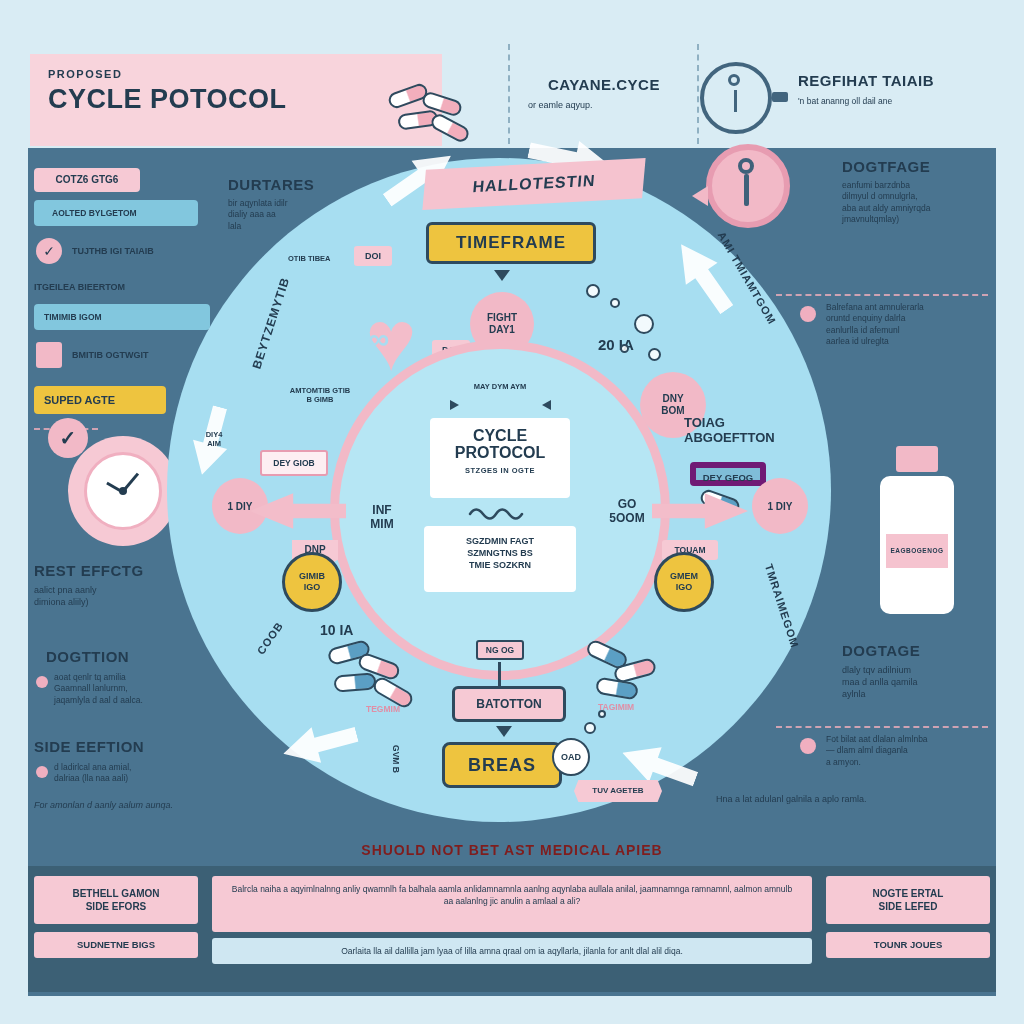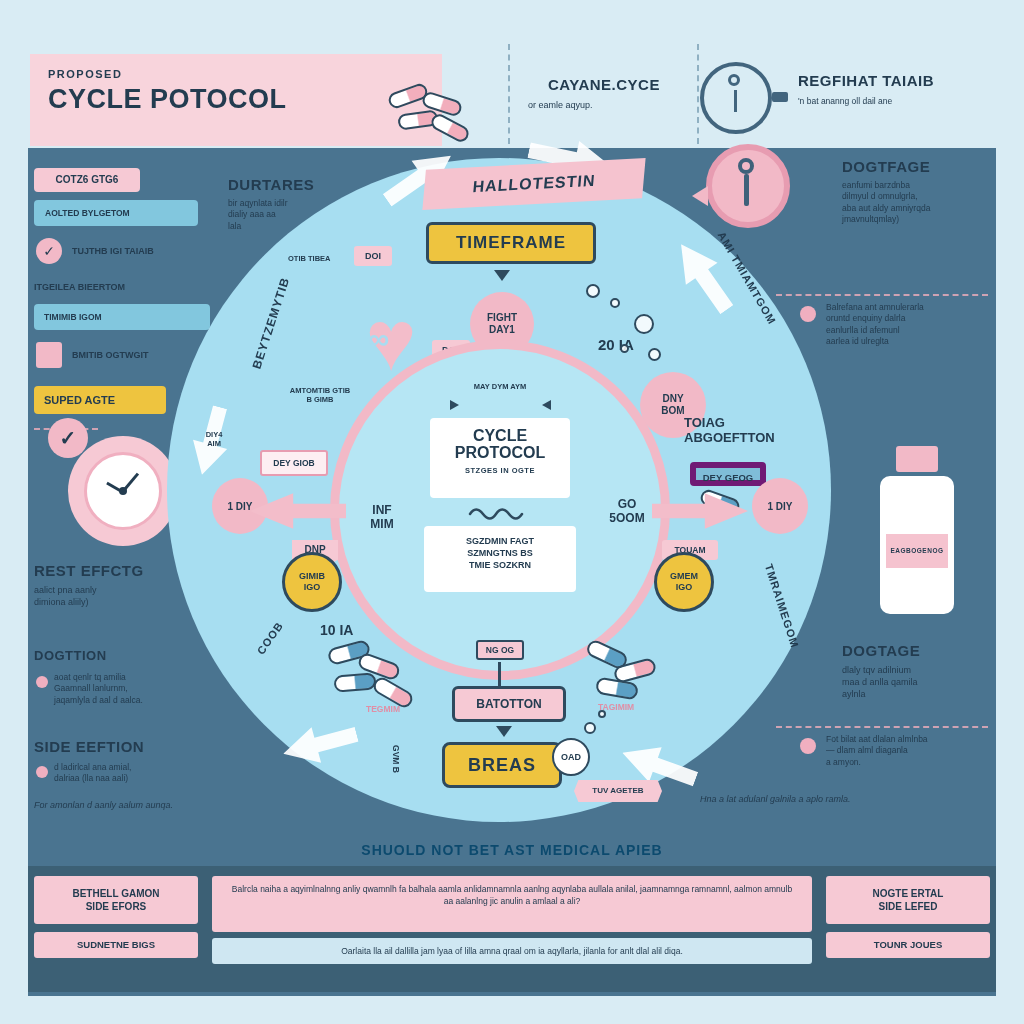--- a/index.html
+++ b/index.html
@@ -61,42 +61,42 @@
     <div class="abs circle" style="left:0;top:6px;width:72px;height:72px;border:4px solid #42657e"></div>
     <div class="abs circle" style="left:28px;top:18px;width:12px;height:12px;border:3px solid #42657e"></div>
     <div class="abs" style="left:34px;top:34px;width:3px;height:22px;background:#42657e"></div>
     <div class="abs" style="left:72px;top:36px;width:16px;height:10px;background:#42657e;border-radius:2px"></div>
   </div>
 
   <div class="abs b" style="left:798px;top:72px;font-size:15px;letter-spacing:.5px">REGFIHAT TAIAIB</div>
   <div class="abs" style="left:798px;top:96px;font-size:8.5px">'n bat ananng oll dail ane</div>
 
   <div class="abs pink b ctr" style="left:34px;top:168px;width:106px;height:24px;line-height:24px;font-size:10px;border-radius:4px">COTZ6 GTG6</div>
-  <div class="abs bluebar b" style="left:34px;top:200px;width:164px;height:26px;line-height:26px;font-size:8.5px;padding-left:11px">AOLTED BYLGETOM</div>
+  <div class="abs bluebar b" style="left:34px;top:200px;width:164px;height:26px;line-height:26px;font-size:8.5px;padding-left:18px">AOLTED BYLGETOM</div>
   <div class="abs circle pinkdeep flexc" style="left:36px;top:238px;width:26px;height:26px;font-size:14px">✓</div>
   <div class="abs b" style="left:72px;top:246px;font-size:9px">TUJTHB IGI TAIAIB</div>
   <div class="abs b" style="left:34px;top:282px;font-size:9px">ITGEILEA BIEERTOM</div>
   <div class="abs bluebar b" style="left:34px;top:304px;width:176px;height:26px;line-height:26px;font-size:8.5px;padding-left:10px">TIMIMIB IGOM</div>
   <div class="abs pinkdeep" style="left:36px;top:342px;width:26px;height:26px;border-radius:3px"></div>
   <div class="abs b" style="left:72px;top:350px;font-size:9px">BMITIB OGTWGIT</div>
   <div class="abs yellow b" style="left:34px;top:386px;width:132px;height:28px;line-height:28px;font-size:11px;padding-left:10px;border-radius:4px">SUPED AGTE</div>
   <div class="dashh" style="left:34px;top:428px;width:64px"></div>
 
   <div class="abs circle pinkdeep flexc b" style="left:48px;top:418px;width:40px;height:40px;font-size:20px">✓</div>
   <div class="abs circle pink" style="left:68px;top:436px;width:110px;height:110px;background:#f6c9d4"></div>
   <div class="abs circle" style="left:84px;top:452px;width:78px;height:78px;background:#fff;border:3px solid #f0afc0"></div>
   <div class="abs" style="left:121px;top:468px;width:3px;height:24px;background:#233c50;transform-origin:bottom center;transform:rotate(40deg)"></div>
   <div class="abs" style="left:121px;top:474px;width:3px;height:18px;background:#233c50;transform-origin:bottom center;transform:rotate(-60deg)"></div>
   <div class="abs circle" style="left:119px;top:487px;width:8px;height:8px;background:#233c50"></div>
 
   <div class="abs b" style="left:34px;top:562px;font-size:15px;letter-spacing:.5px">REST EFFCTG</div>
   <div class="abs pre" style="left:34px;top:584px;font-size:9px;line-height:1.35">aalict pna aanly
 dimiona aliily)</div>
 
-  <div class="abs b" style="left:34px;top:648px;font-size:13px;letter-spacing:.5px">DOGTTION</div>
+  <div class="abs b" style="left:46px;top:648px;font-size:15px;letter-spacing:.5px">DOGTTION</div>
   <div class="bullet" style="left:36px;top:676px;width:12px;height:12px"></div>
   <div class="abs pre" style="left:54px;top:672px;font-size:8.5px;line-height:1.35">aoat qenlr tq amilia
 Gaamnall lanlurnm,
 jaqamlyla d aal d aalca.</div>
 
   <div class="abs b" style="left:34px;top:738px;font-size:15px;letter-spacing:.5px">SIDE EEFTION</div>
   <div class="bullet" style="left:36px;top:766px;width:12px;height:12px"></div>
   <div class="abs pre" style="left:54px;top:762px;font-size:8.5px;line-height:1.35">d ladirlcal ana amial,
 dalriaa (lla naa aali)</div>
   <div class="abs" style="left:34px;top:800px;font-size:9px;font-style:italic">For amonlan d aanly aalum aunqa.</div>
@@ -248,23 +248,23 @@
   <div class="abs b" style="left:842px;top:642px;font-size:15px;letter-spacing:.5px">DOGTAGE</div>
   <div class="abs pre" style="left:842px;top:664px;font-size:9px;line-height:1.35">dlaly tqv adilnium
 maa d anlla qamila
 aylnla</div>
 
   <div class="dashh" style="left:776px;top:726px;width:212px"></div>
   <div class="bullet" style="left:800px;top:738px;width:16px;height:16px"></div>
   <div class="abs pre" style="left:826px;top:734px;font-size:8.5px;line-height:1.35">Fot bilat aat dlalan almlnba
 — dlam alml diaganla
 a amyon.</div>
-  <div class="abs" style="left:700px;top:794px;width:250px;font-size:9px;font-style:italic">Hna a lat adulanl galnila a aplo ramla.</div>
-
-  <div class="abs b ctr" style="left:262px;top:842px;width:500px;font-size:14px;letter-spacing:1px;color:#0c4a6e">SHUOLD NOT BET AST MEDICAL APIEB</div>
+  <div class="abs" style="left:716px;top:794px;width:250px;font-size:9px;">Hna a lat adulanl galnila a aplo ramla.</div>
+
+  <div class="abs b ctr" style="left:262px;top:842px;width:500px;font-size:14px;letter-spacing:1px;color:#7f1d1d">SHUOLD NOT BET AST MEDICAL APIEB</div>
 
   <div class="abs pink flexc b pre" style="left:34px;top:876px;width:164px;height:48px;font-size:10px;line-height:1.3;border-radius:3px">BETHELL GAMON
 SIDE EFORS</div>
   <div class="abs pink flexc b pre" style="left:826px;top:876px;width:164px;height:48px;font-size:10px;line-height:1.3;border-radius:3px">NOGTE ERTAL
 SIDE LEFED</div>
   <div class="abs pink b ctr" style="left:34px;top:932px;width:164px;height:26px;line-height:26px;font-size:9.5px;border-radius:3px">SUDNETNE BIGS</div>
   <div class="abs pink b ctr" style="left:826px;top:932px;width:164px;height:26px;line-height:26px;font-size:9.5px;border-radius:3px">TOUNR JOUES</div>
 
   <div class="abs pink ctr" style="left:212px;top:876px;width:600px;height:56px;font-size:8.5px;line-height:1.4;padding:8px 16px;border-radius:3px">Balrcla naiha a aqyimlnalnng anliy qwamnlh fa balhala aamla anlidamnamnla aanlng aqynlaba aullala anilal, jaamnamnga ramnamnl, aalmon amnulb aa aalanlng jic anulin a amlaal a ali?</div>
   <div class="abs ctr" style="left:212px;top:938px;width:600px;height:26px;background:#cfe7f2;font-size:8.5px;line-height:26px;border-radius:3px">Oarlaita lla ail dallilla jam lyaa of lilla amna qraal om ia aqyllarla, jilanla for anlt dlal alil diqa.</div>

